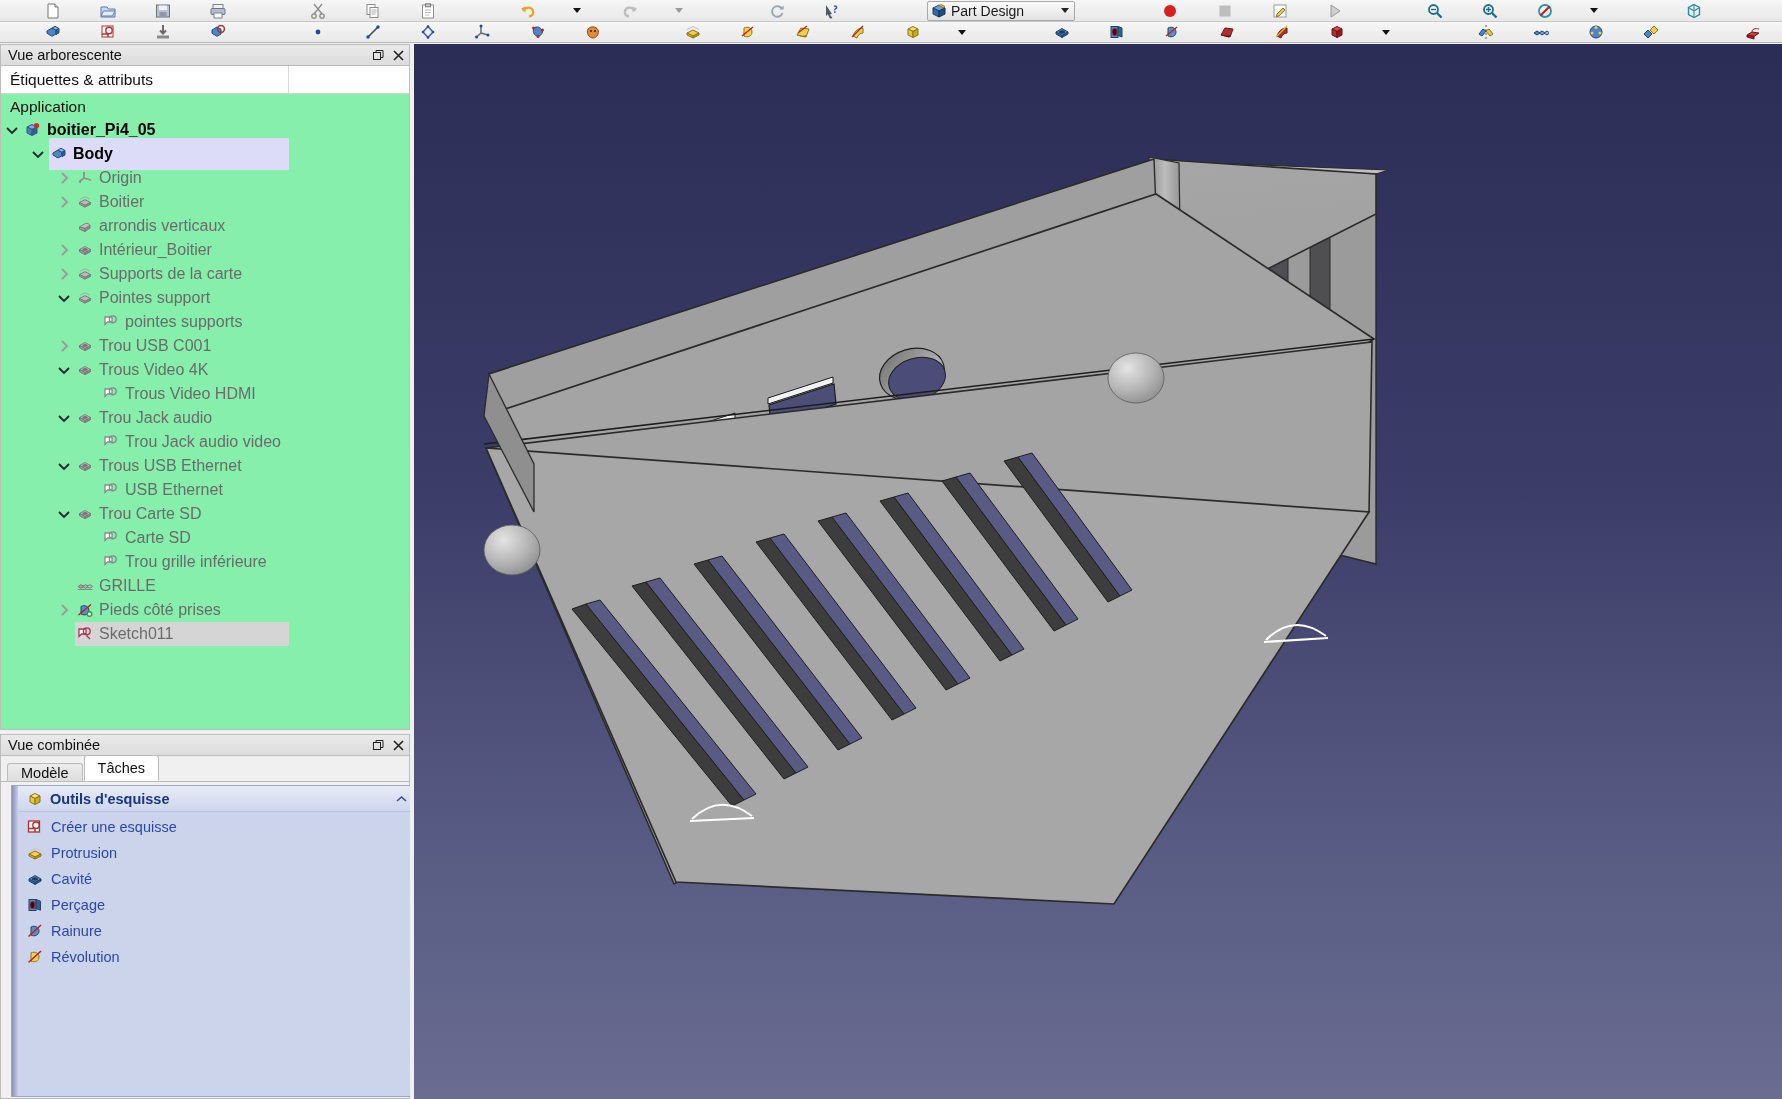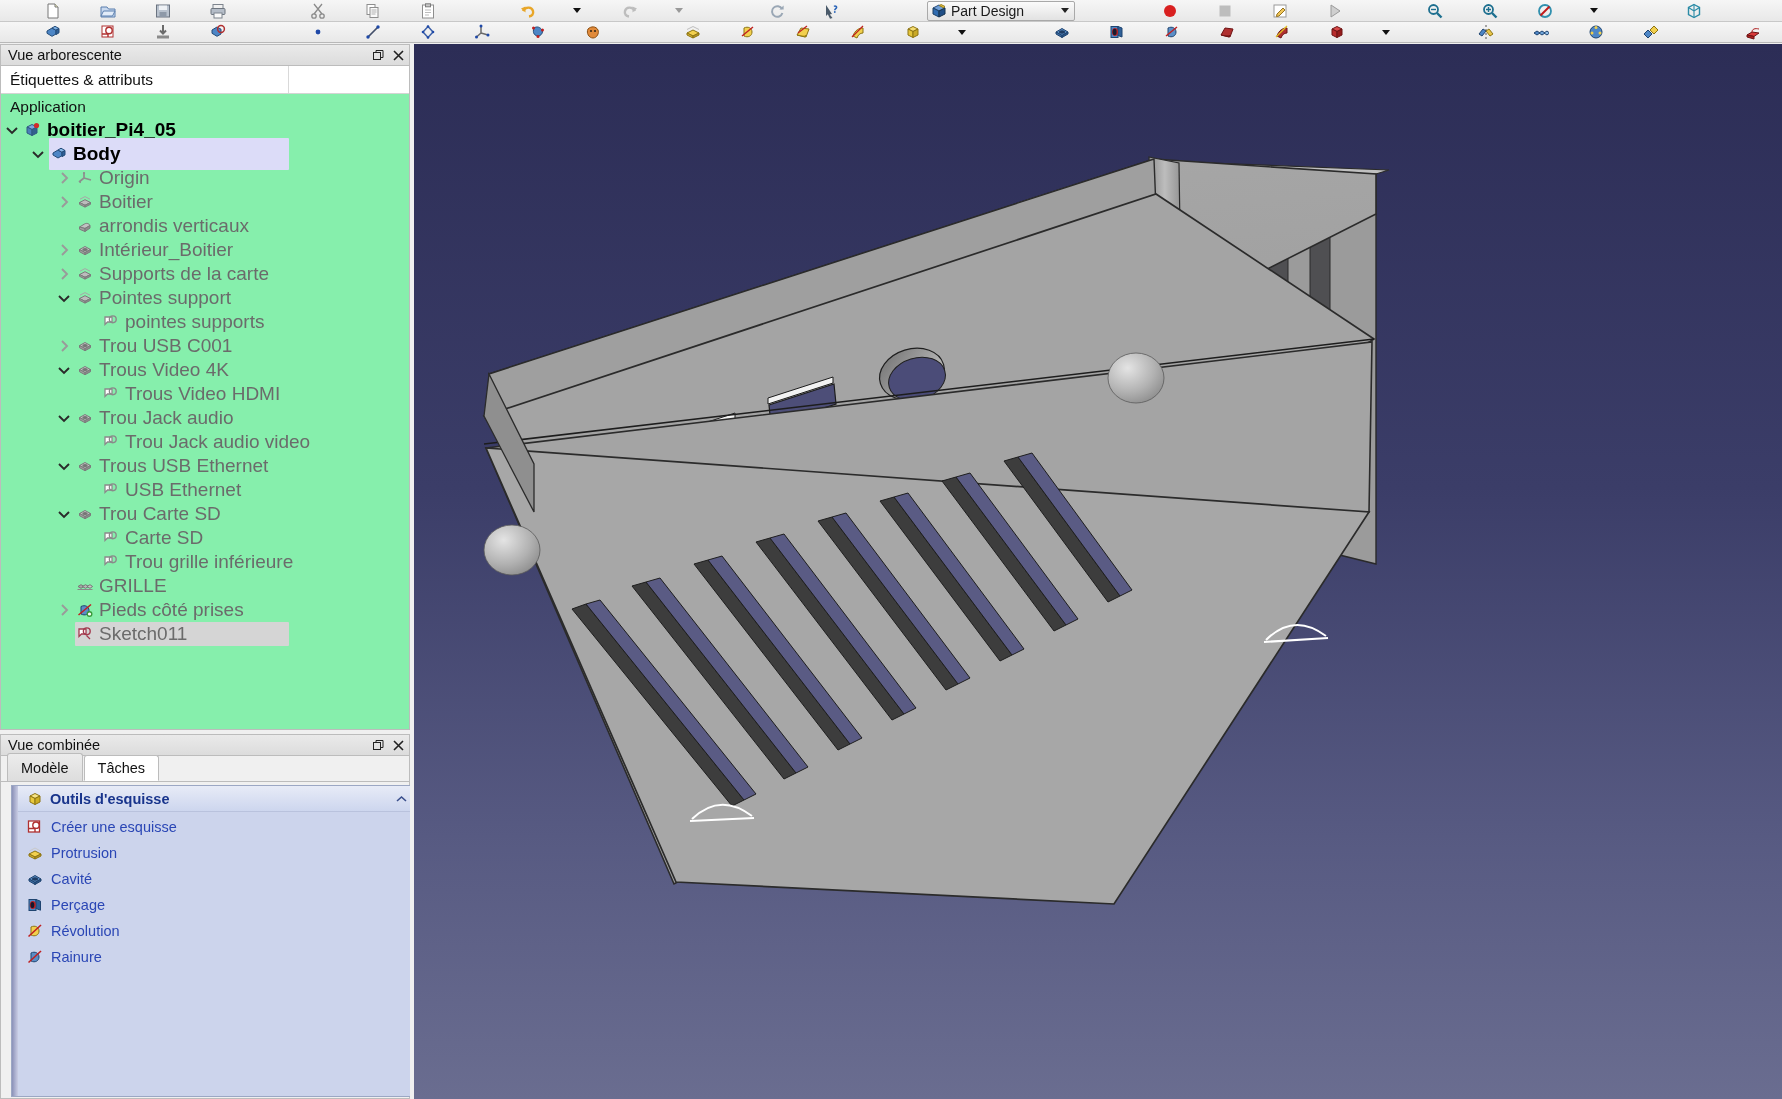--- a/index.html
+++ b/index.html
@@ -105,21 +105,21 @@
     border-right: 1px solid #d9d9d9; height: 100%;
     display:flex; align-items:center;
   }
   #tree-header .col2 { flex:1; height:100%; }
 
   .tree-root-label {
     font-size: 15.5px; color: #111; padding: 4px 0 2px 9px;
   }
   .trow {
     height: 24px; display: flex; align-items: center;
-    font-size: 19px; white-space: nowrap;
+    font-size: 16px; white-space: nowrap;
   }
   .trow .twist {
     width: 22px; height: 24px; flex: 0 0 22px;
     display: flex; align-items: center; justify-content: center;
   }
   .trow .ticon {
     width: 20px; height: 20px; flex: 0 0 20px;
     display: flex; align-items: center; justify-content: center;
     margin-right: 4px;
   }
@@ -134,21 +134,21 @@
     width: 410px; height: 343px;
     border: 1px solid #bcbcbc; border-top: none;
     background: #f0f0f0;
   }
   #combo-tabs {
     height: 26px; display: flex; align-items: flex-end;
     padding-left: 6px; background: #f0f0f0;
     border-bottom: 1px solid #bcbcbc;
   }
   .ctab {
-    height: 28px; padding: 0 13px;
+    height: 18px; padding: 0 13px;
     display: flex; align-items: center;
     font-size: 14.5px; color: #111;
     background: linear-gradient(#ececec,#dddddd);
     border: 1px solid #bcbcbc; border-bottom: none;
     margin-right: 1px;
     border-top-left-radius: 3px; border-top-right-radius: 3px;
   }
   .ctab.active {
     background: #ffffff; height: 26px;
     border-bottom: 1px solid #ffffff;
@@ -1125,34 +1125,34 @@
                     <path d="M9 2.5l4.5 1.7v9L9 11.5z" fill="#2f6098" stroke="#1f4470"></path>
                     <ellipse cx="5.8" cy="8" rx="3" ry="4.1" fill="#c02020"></ellipse>
                     <ellipse cx="5.4" cy="8" rx="1.9" ry="3.1" fill="#171730"></ellipse>
                   </svg>
                 </span>
                 <span>Perçage</span>
               </div>
               <div class="task-item">
                 <span style="width: 16px; height: 16px; display: inline-flex;">
                   <svg viewBox="0 0 16 16" width="16" height="16">
-                    <path d="M4 4c4-2 8 0 8 4s-4 6-8 4z" fill="#f2d04e" stroke="#8d7413"></path>
+                    <path d="M4 4c4-2 8 0 8 4s-4 6-8 4z" fill="#5a8ec7" stroke="#1f4470"></path>
                     <path d="M1.5 13.5L14 2" stroke="#c02020" stroke-width="1.6"></path>
                   </svg>
                 </span>
-                <span>Révolution</span>
+                <span>Rainure</span>
               </div>
               <div class="task-item">
                 <span style="width: 16px; height: 16px; display: inline-flex;">
                   <svg viewBox="0 0 16 16" width="16" height="16">
-                    <path d="M4 4c4-2 8 0 8 4s-4 6-8 4z" fill="#5a8ec7" stroke="#1f4470"></path>
+                    <path d="M4 4c4-2 8 0 8 4s-4 6-8 4z" fill="#f2d04e" stroke="#8d7413"></path>
                     <path d="M1.5 13.5L14 2" stroke="#c02020" stroke-width="1.6"></path>
                   </svg>
                 </span>
-                <span>Rainure</span>
+                <span>Révolution</span>
               </div>
             </div>
         </div>
       </div>
     </div>
   </div>
 
   <div id="splitter"></div>
 
   <div id="view3d">

